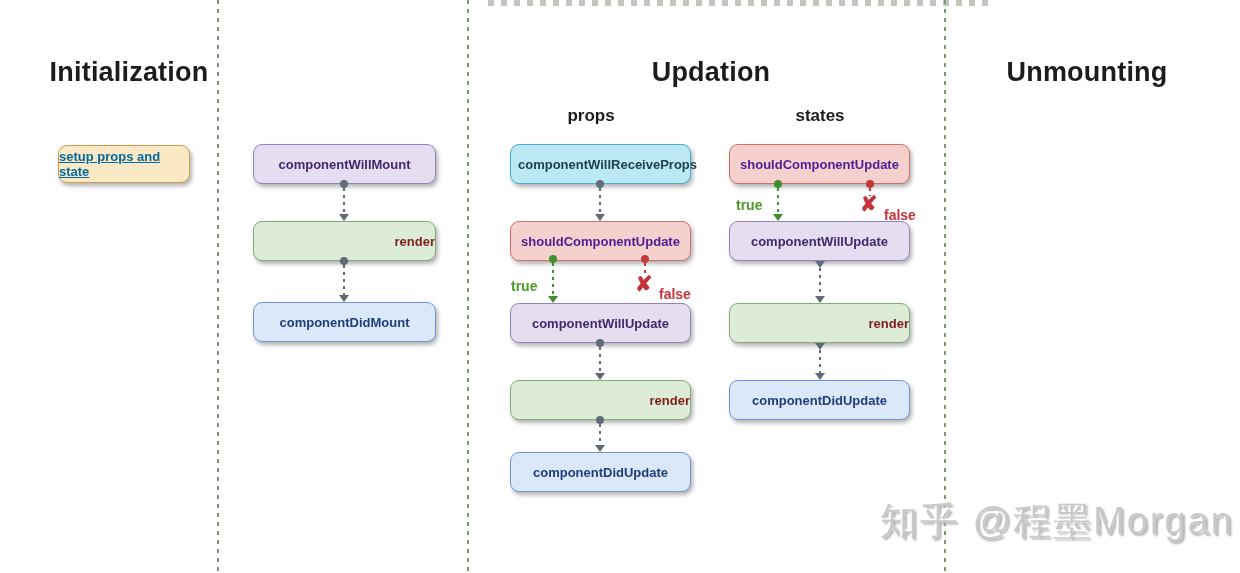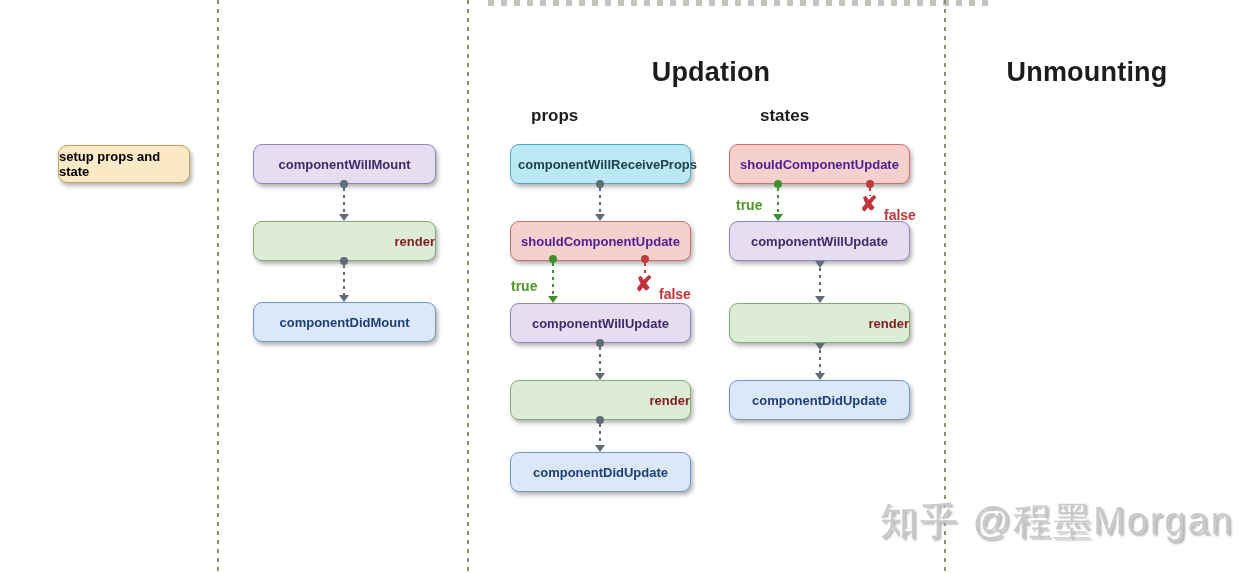--- a/index.html
+++ b/index.html
@@ -15,29 +15,29 @@
   
   .vline{
     position:absolute;top:0;bottom:0;width:2px;
     background-image:repeating-linear-gradient(to bottom,#7e9a6a 0 4px,transparent 4px 9px);
   }
   .title{
     position:absolute;font-size:27px;font-weight:600;color:#1c1c1c;
     text-align:center;letter-spacing:.2px;
   }
   .subtitle{
-    position:absolute;font-size:17px;font-weight:700;color:#1c1c1c;
+    position:absolute;font-size:17px;font-weight:700;color:#1c1c1c;text-align:center;
   }
   .node{
     position:absolute;height:40px;box-sizing:border-box;border-radius:9px;
     display:flex;align-items:center;justify-content:center;
     font-size:13px;font-weight:600;border:1.5px solid;
     box-shadow:2px 3px 4px rgba(0,0,0,.30);
   }
-  .n-yellow{background:#fbe8c4;border-color:#cd9f52;color:#000000;}
+  .n-yellow{background:#fbe8c4;border-color:#cd9f52;color:#0369a1;text-decoration:underline;}
   .n-purple{background:#e5def0;border-color:#9484bd;color:#43286e;}
   .n-green {background:#dcecd7;border-color:#7fae74;color:#7f1d1d;justify-content:flex-end;}
   .n-blue  {background:#dbe8fa;border-color:#6f95d7;color:#1f3f7a;}
   .n-cyan  {background:#bce8f3;border-color:#48aac9;color:#20424e;padding-left:14px;}
   .n-red   {background:#f6d0cd;border-color:#cf6f6b;color:#4c1d95;}
   
   .dline{position:absolute;width:2px;
     background-image:repeating-linear-gradient(to bottom,#5f6b76 0 3px,transparent 3px 7px);}
   .dline.g{background-image:repeating-linear-gradient(to bottom,#3f8f2f 0 3px,transparent 3px 7px);}
   .dline.r{background-image:repeating-linear-gradient(to bottom,#c13a3a 0 3px,transparent 3px 7px);}
@@ -62,20 +62,21 @@
 <body>
 
 <div class="canvas">
 
   <div class="topghost"></div>
 
   <div class="vline" style="left:217px"></div>
   <div class="vline" style="left:467px"></div>
   <div class="vline" style="left:944px"></div>
 
+  <div class="title" style="left:34px;top:57px;width:190px">Initialization</div>
   <div class="title" style="left:621px;top:57px;width:180px">Updation</div>
   <div class="title" style="left:997px;top:57px;width:180px">Unmounting</div>
 
   <div class="subtitle" style="left:531px;top:106px;width:120px">props</div>
   <div class="subtitle" style="left:760px;top:106px;width:120px">states</div>
 
   <div class="node n-yellow" style="left:58px;top:145px;width:132px;height:38px">
     <span>setup props and state</span>
   </div>
 

